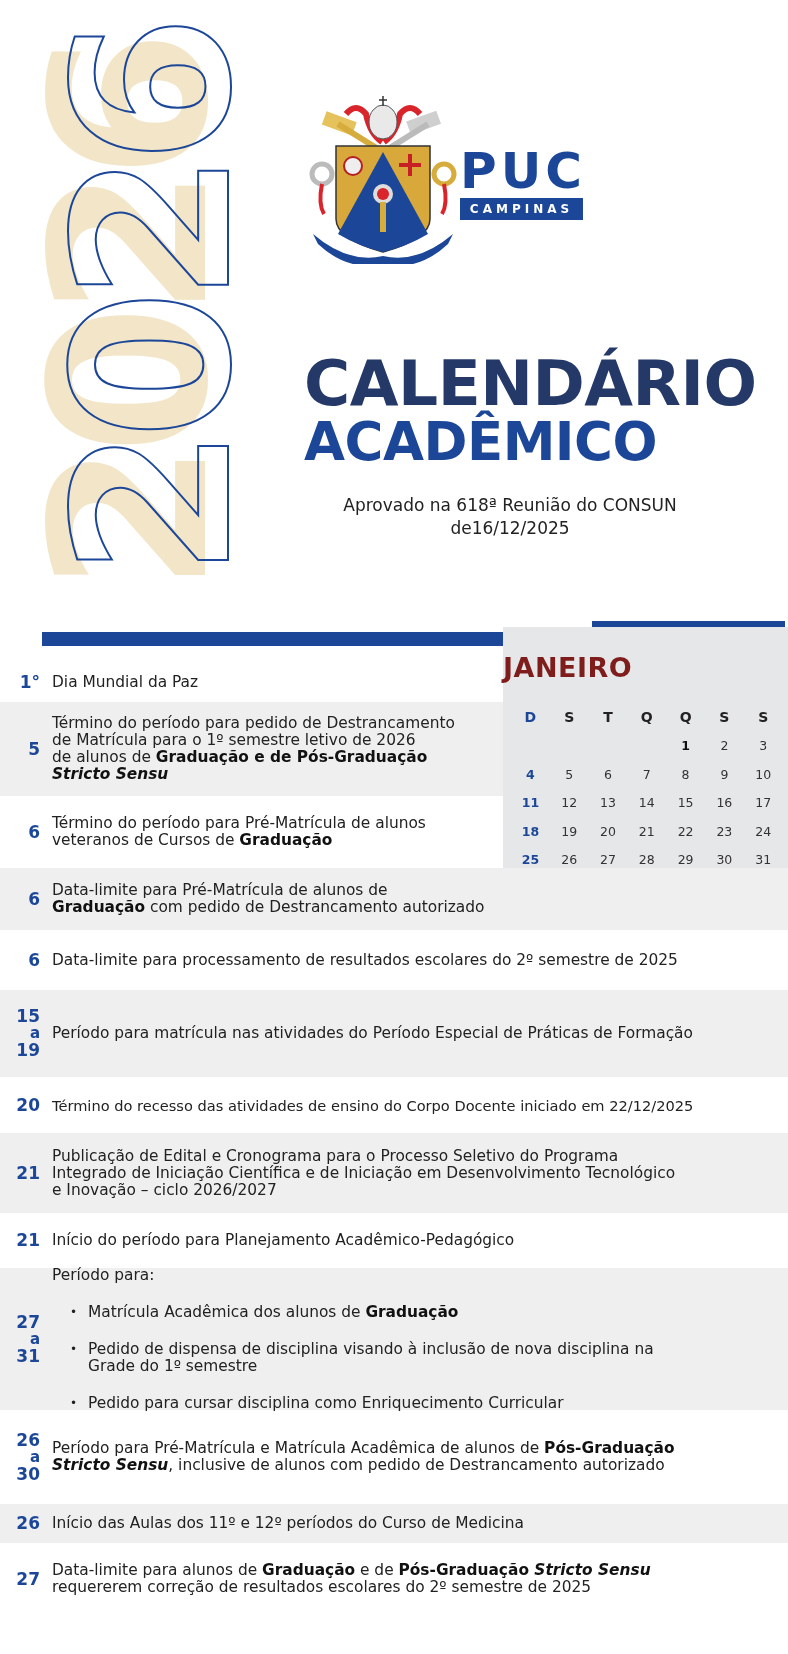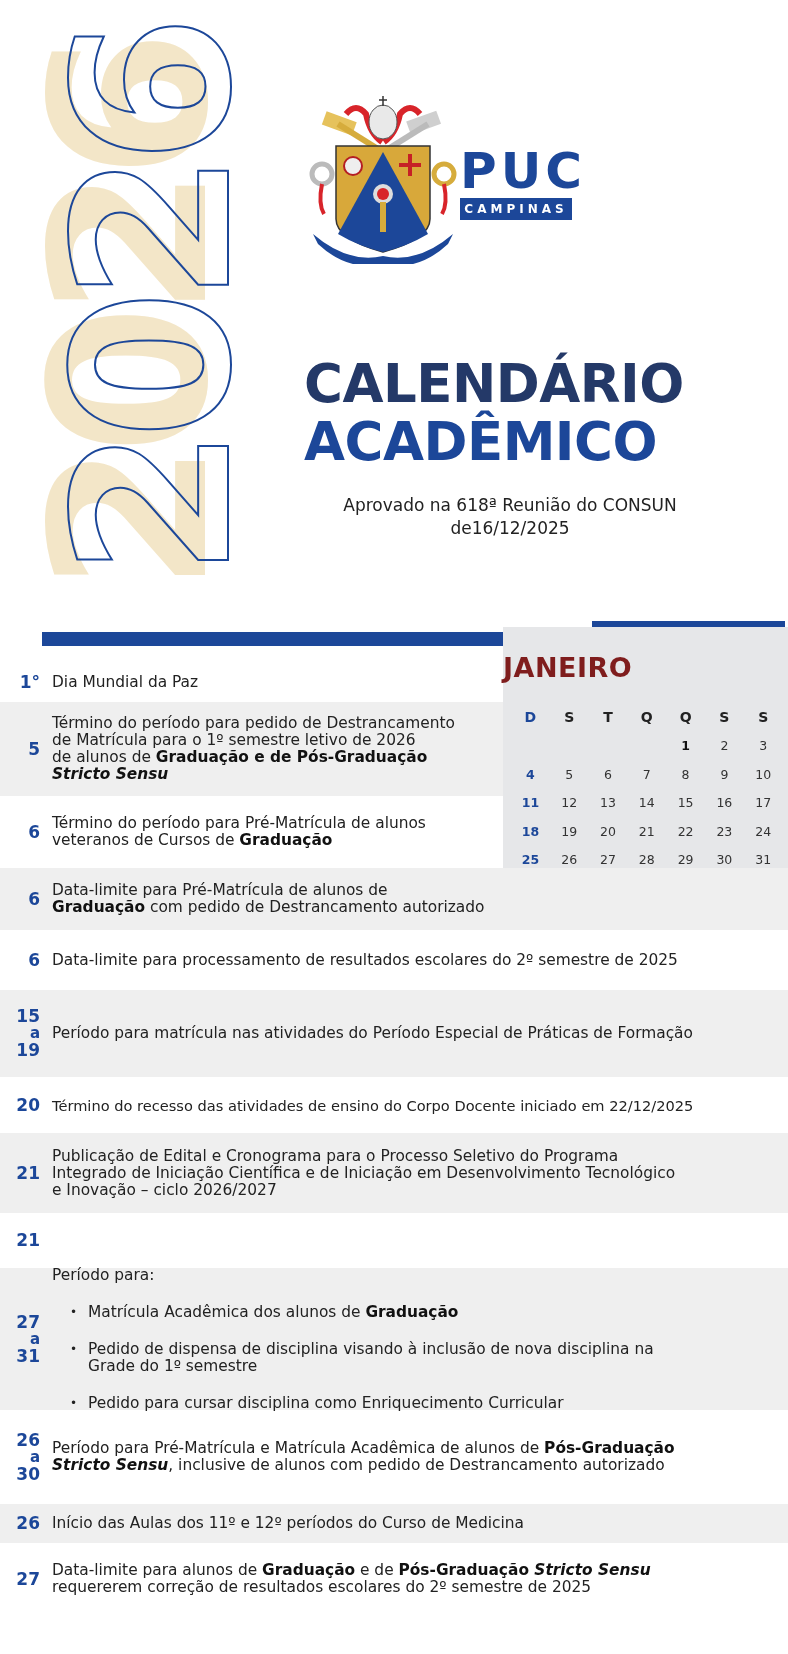--- a/index.html
+++ b/index.html
@@ -8,27 +8,27 @@
 
   
   .year-wrap { position: absolute; left: 0; top: 0; width: 260px; height: 600px; }
   .year-wrap svg { width: 260px; height: 600px; display: block; }
 
   
   .logo { position: absolute; left: 308px; top: 94px; width: 280px; height: 170px; }
   .crest { position: absolute; left: 0; top: 0; width: 150px; height: 170px; }
   .puc-word { position: absolute; left: 152px; top: 52px; font-family: "DejaVu Sans", sans-serif;
     font-weight: 900; font-size: 50px; color: #1c4799; letter-spacing: 4px; line-height: 50px; }
-  .campinas { position: absolute; left: 152px; top: 104px; width: 112px; height: 22px; background: #1c4799;
+  .campinas { position: absolute; left: 152px; top: 104px; width: 123px; height: 22px; background: #1c4799;
     color: #fff; font-family: "DejaVu Sans", sans-serif; font-weight: bold; font-size: 12px;
     letter-spacing: 4px; text-align: center; line-height: 22px; }
 
   
   .title1 { position: absolute; left: 304px; top: 355px; font-family: "DejaVu Sans", sans-serif;
-    font-weight: bold; font-size: 53px; color: #243968; line-height: 58px; letter-spacing: -0.5px; }
+    font-weight: bold; font-size: 63px; color: #243968; line-height: 58px; letter-spacing: -0.5px; }
   .title2 { position: absolute; left: 304px; top: 413px; font-family: "DejaVu Sans", sans-serif;
     font-weight: bold; font-size: 53px; color: #1c4799; line-height: 58px; letter-spacing: -0.5px; text-align: right; }
   .subtitle { position: absolute; left: 300px; top: 494px; width: 420px; text-align: center;
     font-family: "DejaVu Sans", sans-serif; font-size: 17px; color: #222; line-height: 23px; }
 
   
   .bar-left { position: absolute; left: 42px; top: 632px; width: 473px; height: 14px; background: #1c4799; }
   .bar-right { position: absolute; left: 592px; top: 621px; width: 193px; height: 13px; background: #1c4799; }
 
   
@@ -229,20 +229,21 @@
   <div class="day">21</div>
   <div class="desc">
     <span>Publicação de Edital e Cronograma para o Processo Seletivo do Programa</span><br>
     <span>Integrado de Iniciação Científica e de Iniciação em Desenvolvimento Tecnológico</span><br>
     <span>e Inovação – ciclo 2026/2027</span>
   </div>
 </div>
 
 <div class="row" style="top:1213px;height:55px;">
   <div class="day">21</div>
+  <div class="desc">Início do período para Planejamento Acadêmico-Pedagógico</div>
 </div>
 
 <div class="row gray" style="top:1268px;height:142px;">
   <div class="day">
     <span>27</span>
     <span class="a">a</span>
     <span>31</span>
   </div>
   <div class="desc">
     <div>Período para:</div>

